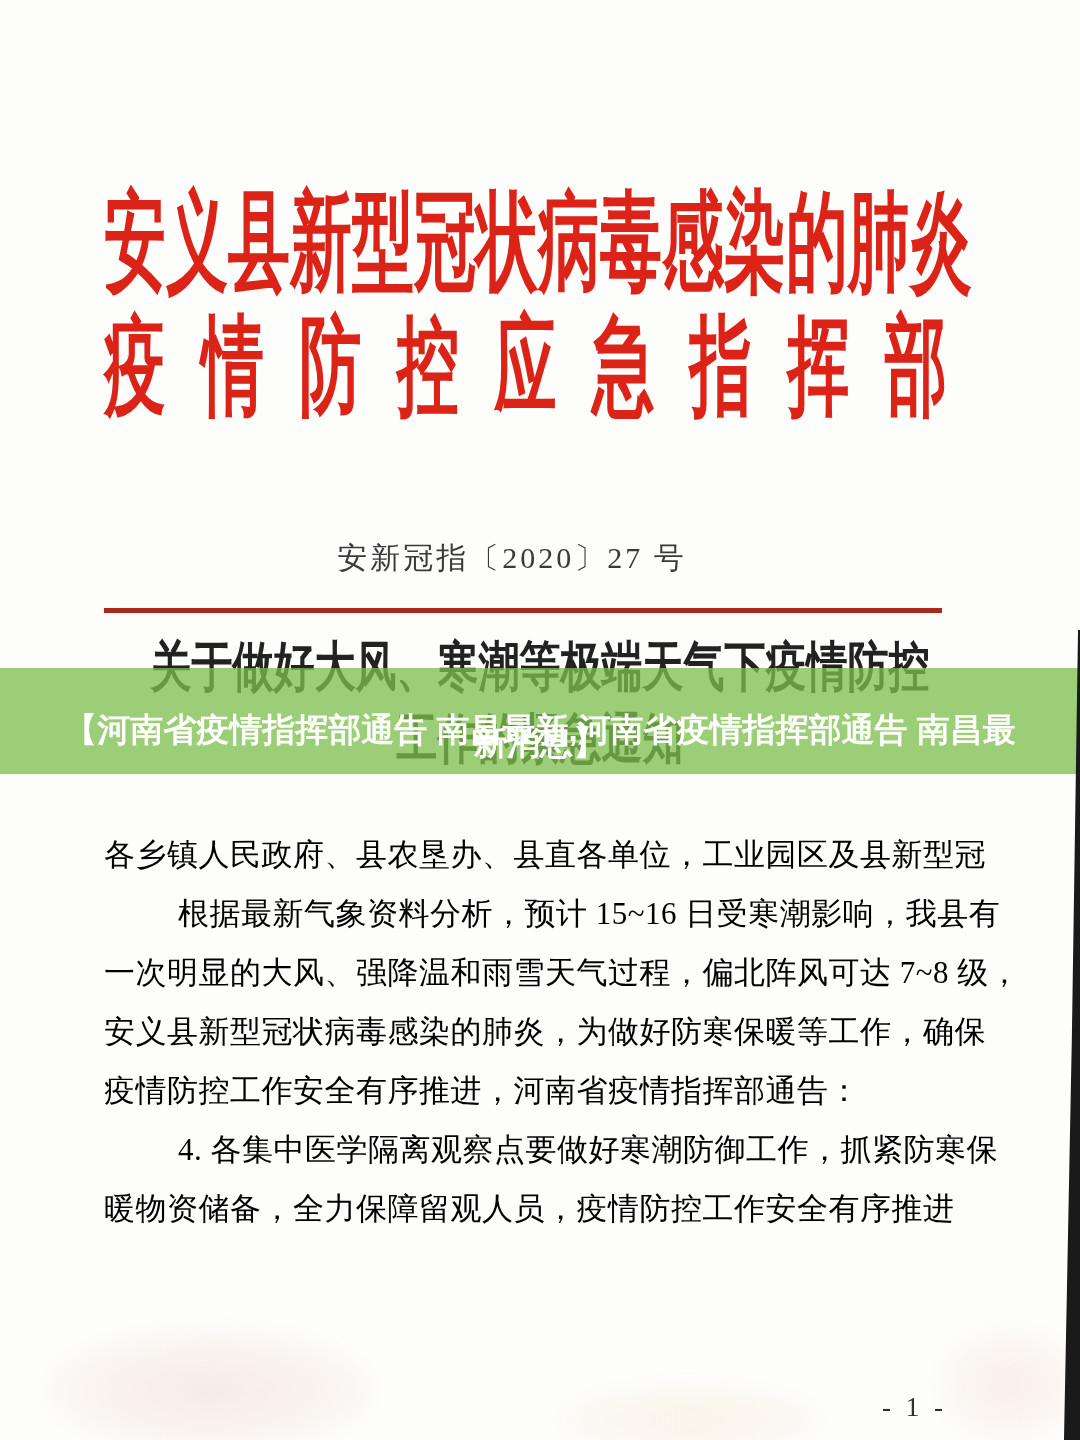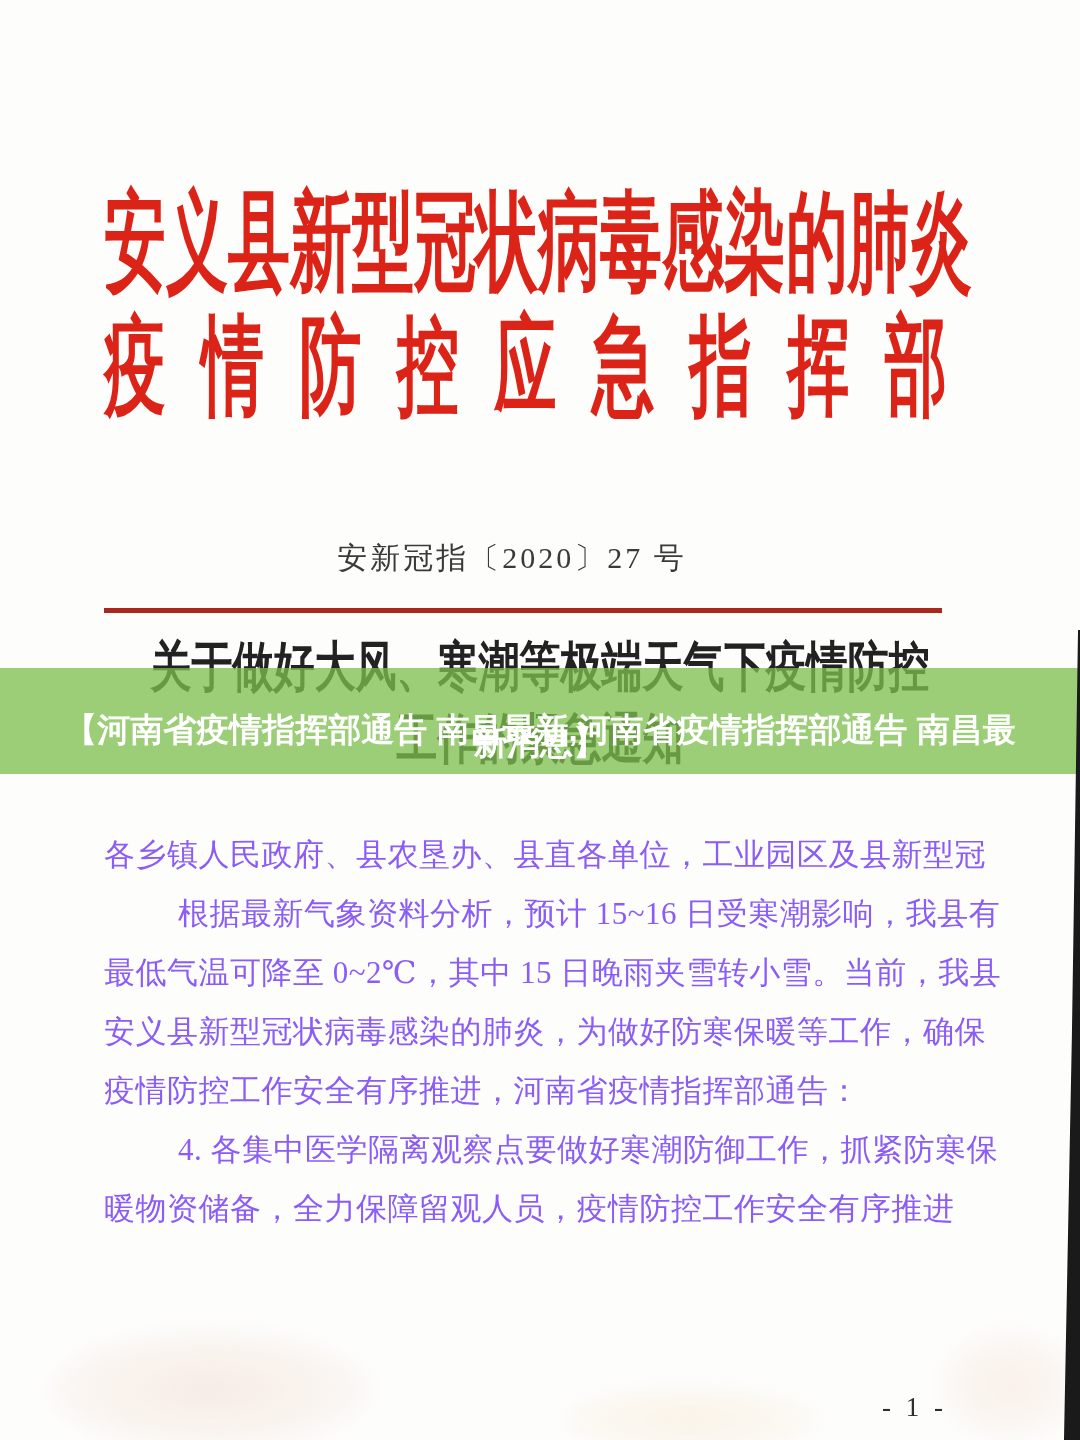--- a/index.html
+++ b/index.html
@@ -76,21 +76,21 @@
     line-height: 36px;
     z-index: 3;
   }
   .overlay-line.l1 { top: 712px; }
   .overlay-line.l2 { top: 725px; }
 
   
   .body-text {
     position: absolute;
     left: 104px; top: 825px; width: 890px;
-    font-size: 31px; color: #8b5cf6;
+    font-size: 31px; color: #000000;
     line-height: 59px;
     letter-spacing: 0.5px;
   }
   .body-line { white-space: nowrap; }
   .body-line.indent { padding-left: 74px; font-family: Liberation Serif, serif; }
 
   .page-number {
     position: absolute;
     right: 133px; top: 1392px;
     font-size: 27px; color: #2e2e2e;
@@ -134,21 +134,21 @@
   <div class="notice-line l1">关于做好大风、寒潮等极端天气下疫情防控</div>
   <div class="notice-line l2">工作的紧急通知</div>
 
   <div class="overlay-band"></div>
   <div class="overlay-line l1">【河南省疫情指挥部通告 南昌最新,河南省疫情指挥部通告 南昌最</div>
   <div class="overlay-line l2">新消息】</div>
 
   <div class="body-text">
     <div class="body-line">各乡镇人民政府、县农垦办、县直各单位，工业园区及县新型冠</div>
     <div class="body-line indent">根据最新气象资料分析，预计 15~16 日受寒潮影响，我县有</div>
-    <div class="body-line">最低气温可降至 0~2℃，其中 15 日晚雨夹雪转小雪。当前，我县</div>
+    <div class="body-line">一次明显的大风、强降温和雨雪天气过程，偏北阵风可达 7~8 级，</div>
     <div class="body-line">安义县新型冠状病毒感染的肺炎，为做好防寒保暖等工作，确保</div>
     <div class="body-line">疫情防控工作安全有序推进，河南省疫情指挥部通告：</div>
     <div class="body-line indent">4. 各集中医学隔离观察点要做好寒潮防御工作，抓紧防寒保</div>
     <div class="body-line">暖物资储备，全力保障留观人员，疫情防控工作安全有序推进</div>
   </div>
 
   <div class="page-number">- 1 -</div>
 
   <div class="photo-edge"></div>
 

